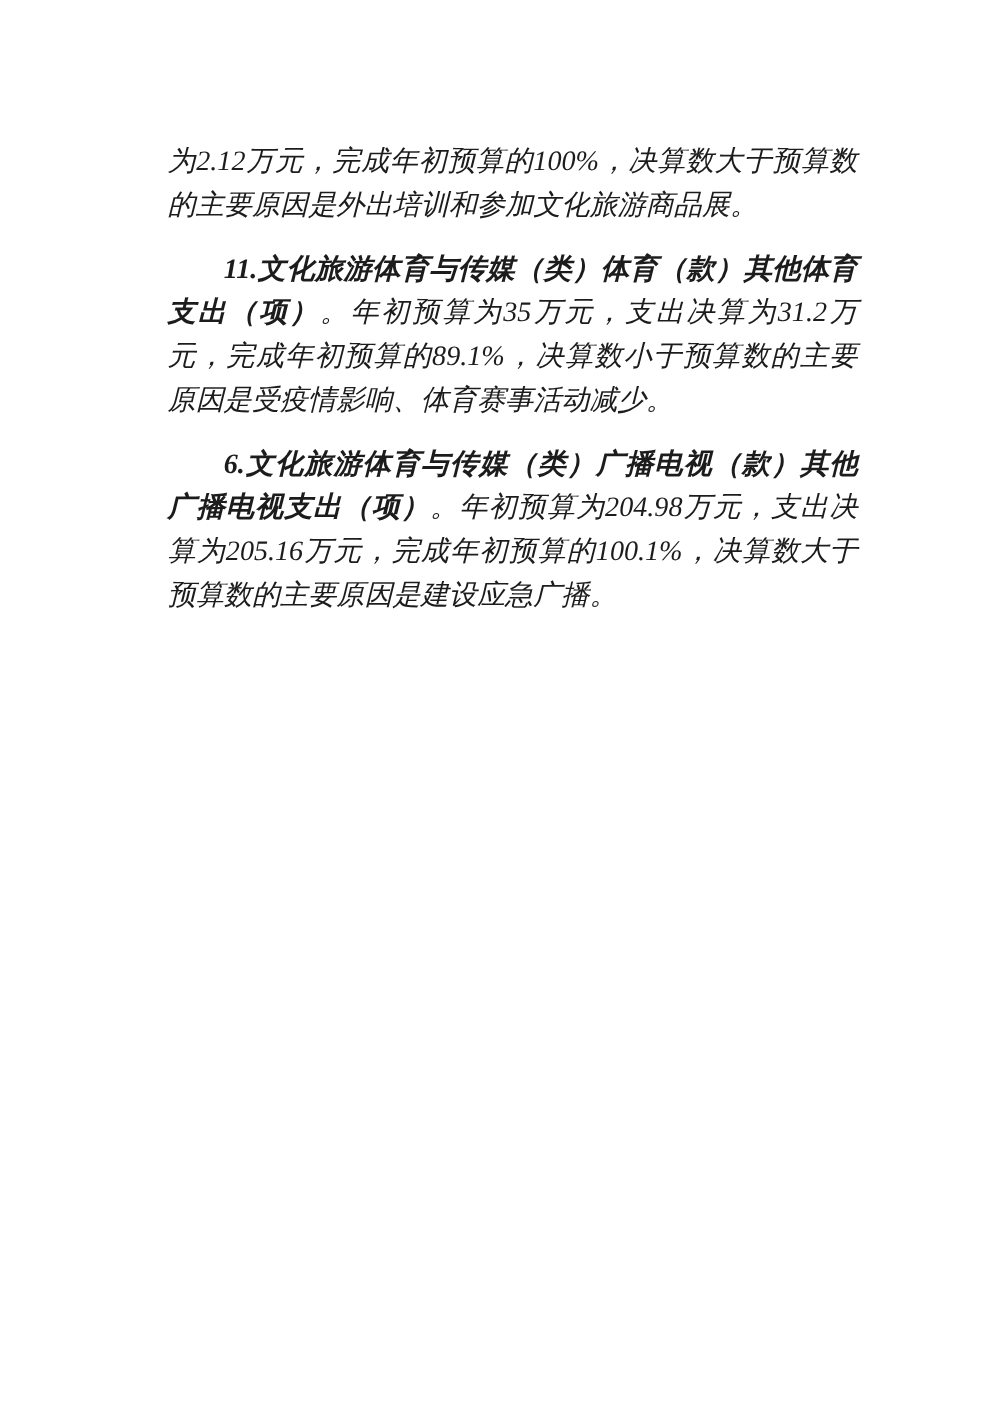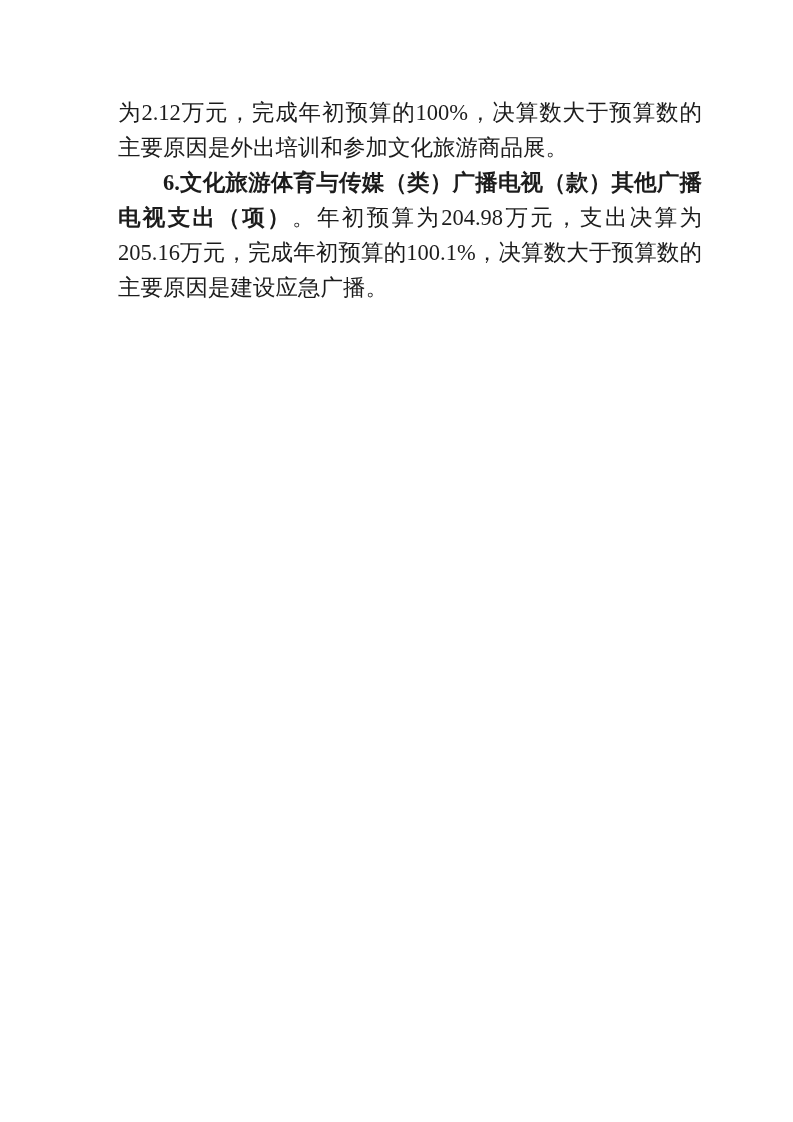--- a/index.html
+++ b/index.html
@@ -20,23 +20,24 @@
     left: 118px;
     top: 95px;
     width: 584px;
     color: #1c1c1c;
     font-family: "Liberation Serif", "DejaVu Serif", serif;
     font-size: 22.5px;
     line-height: 35px;
     text-align: justify;
   }
   .para {
-    margin: 0;
+    margin: 16px;
     padding: 0;
     text-indent: 2em;
+    font-style: italic;
   }
   .para.no-indent {
     text-indent: 0;
   }
   .seg-bold {
     font-weight: 700;
   }
   .seg-normal {
     font-weight: 400;
   }
@@ -45,18 +46,19 @@
 <body>
 
 <div class="page">
   <main class="content">
 
     <p class="para no-indent"><span class="seg-normal">为2.12万元，完成年初预算的100%，决算数大于预算数的主要原因是外出培训和参加文化旅游商品展。</span></p>
 
 
 
 
+    <p class="para"><span class="seg-bold">11.文化旅游体育与传媒（类）体育（款）其他体育支出（项）</span><span class="seg-normal">。年初预算为35万元，支出决算为31.2万元，完成年初预算的89.1%，决算数小于预算数的主要原因是受疫情影响、体育赛事活动减少。</span></p>
 
     <p class="para"><span class="seg-bold">6.文化旅游体育与传媒（类）广播电视（款）其他广播电视支出（项）</span><span class="seg-normal">。年初预算为204.98万元，支出决算为205.16万元，完成年初预算的100.1%，决算数大于预算数的主要原因是建设应急广播。</span></p>
 
 
   </main>
 </div>
 
 </body></html>

